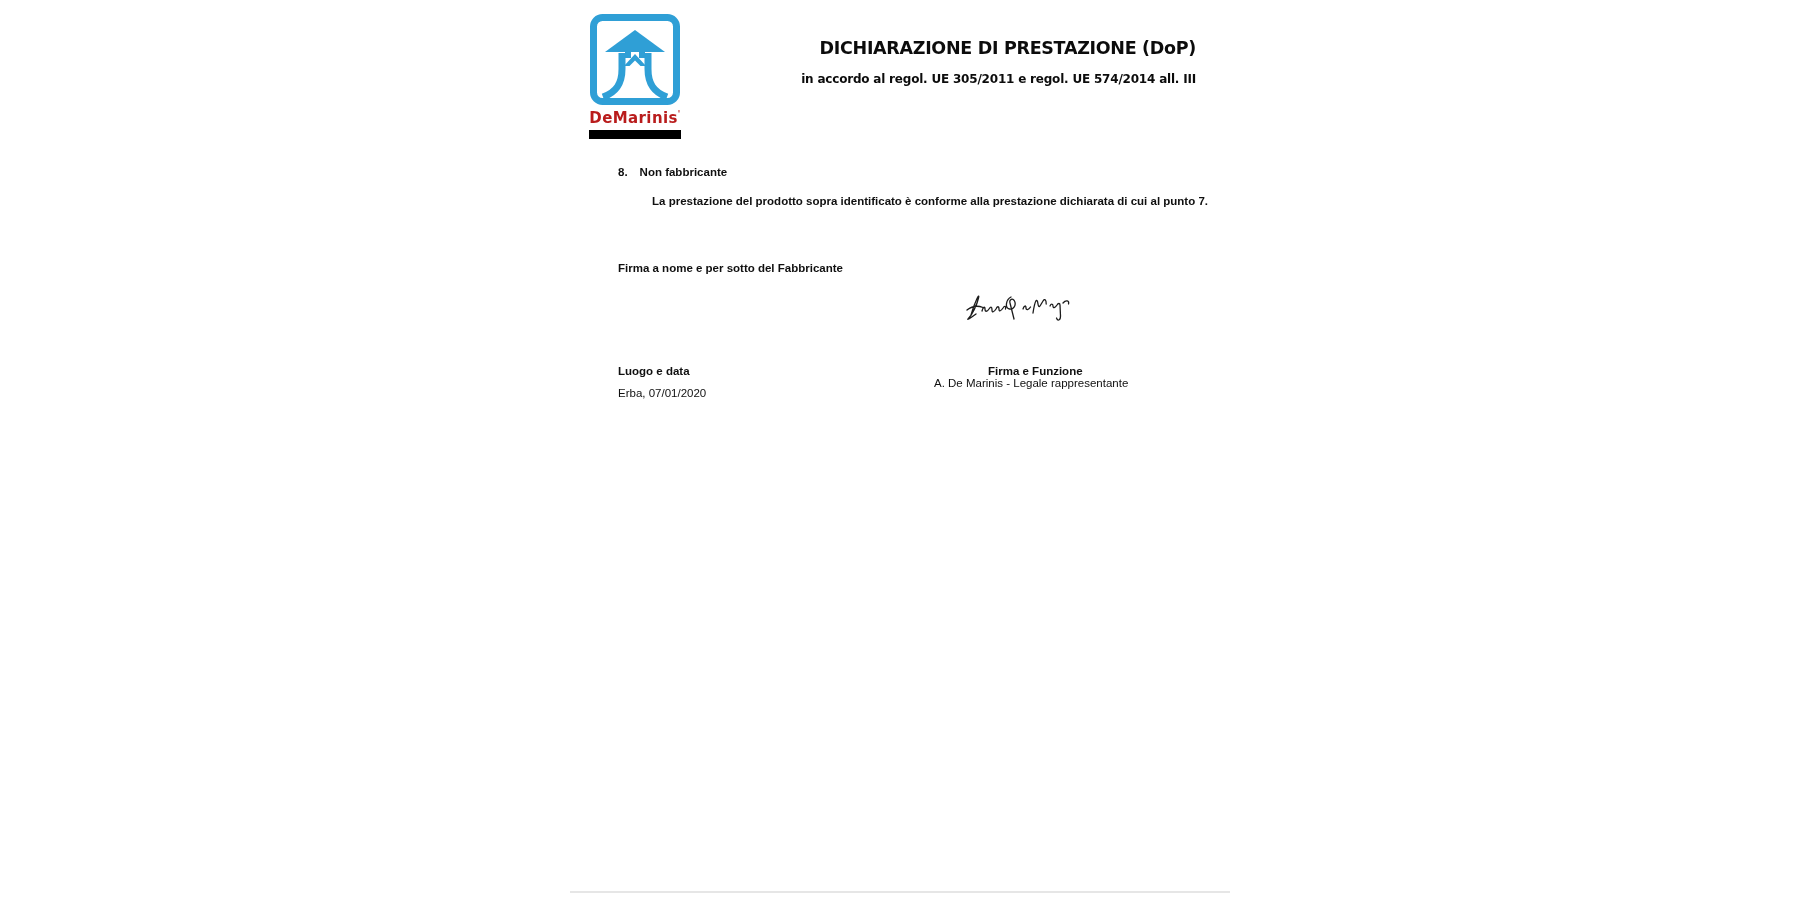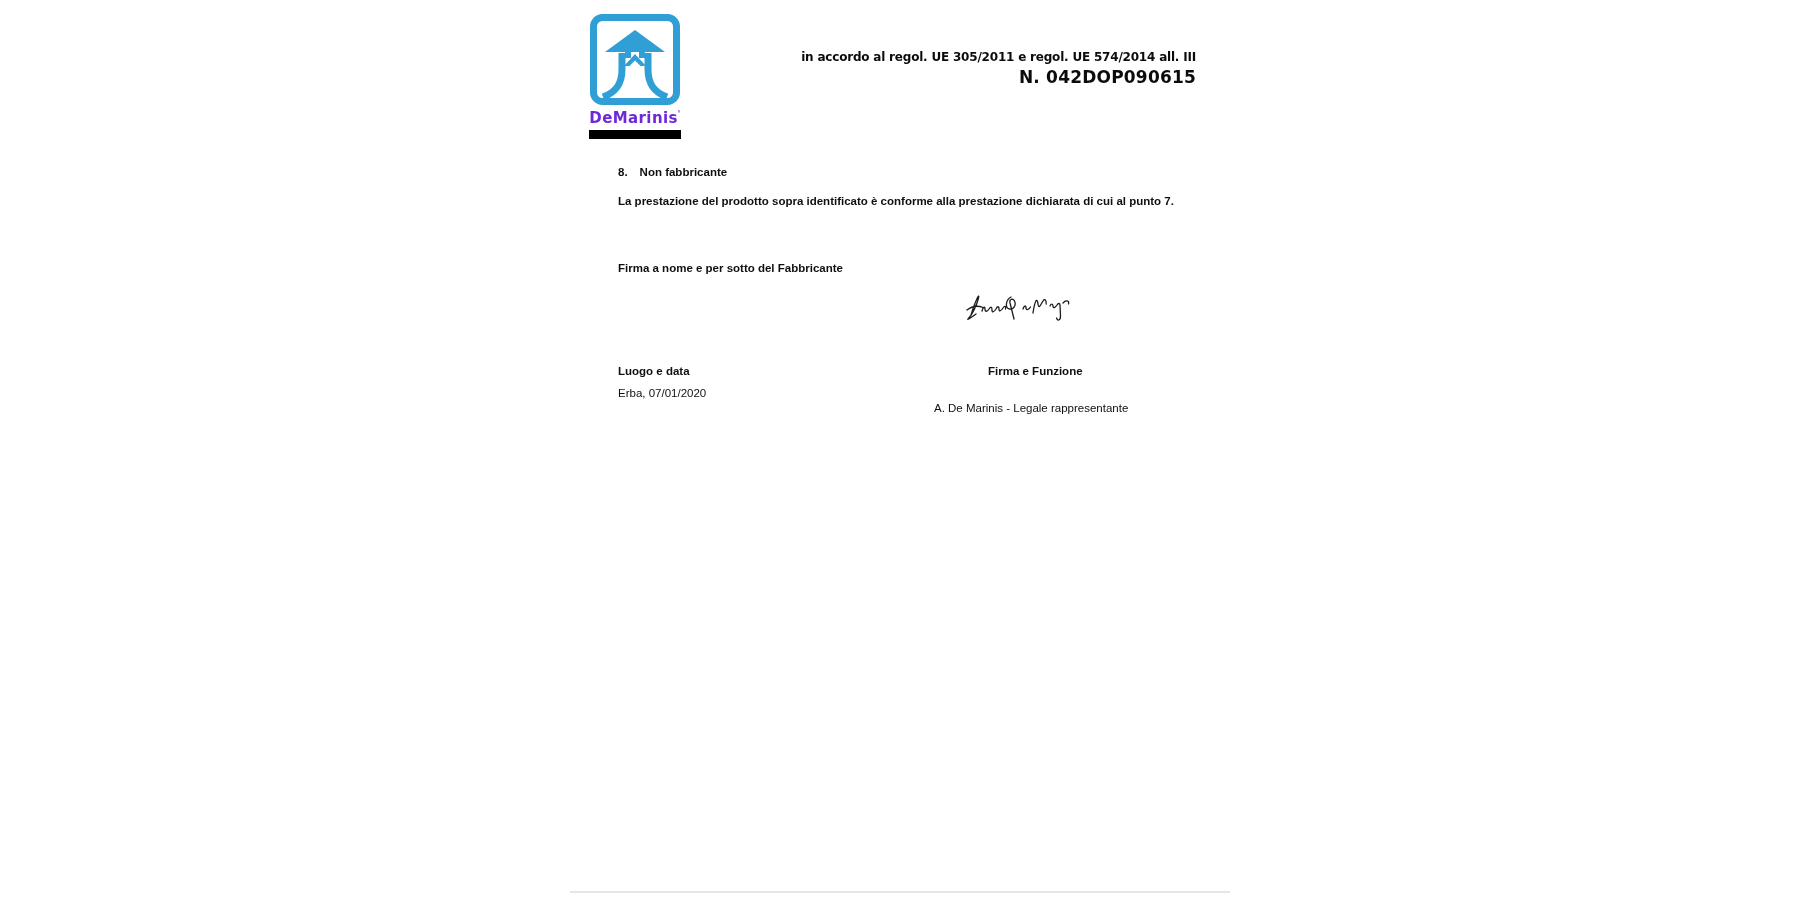--- a/index.html
+++ b/index.html
@@ -4,42 +4,42 @@
 <style>
   html,body{margin:0;padding:0;background:#ffffff;}
   body{width:1800px;height:900px;overflow:hidden;position:relative;
        font-family:"Liberation Sans",sans-serif;color:#101010;}
   .abs{position:absolute;}
 
   
   .logo{left:587px;top:13px;width:96px;display:flex;flex-direction:column;align-items:center;}
   .logo svg{display:block;}
   .brand{font-family:"DejaVu Sans",sans-serif;font-weight:bold;font-size:15px;
-         letter-spacing:.4px;color:#6d28d9;margin-top:2px;line-height:15px;white-space:nowrap;}
+         letter-spacing:.4px;color:#b91c1c;margin-top:2px;line-height:15px;white-space:nowrap;}
   .brand sup{font-size:8px;vertical-align:6px;}
   .brand-bar{width:92px;height:9px;background:#000;margin-top:4px;}
 
   
   .hdr{right:604px;top:37px;text-align:right;font-family:"DejaVu Sans",sans-serif;
        font-weight:bold;color:#0c0c0c;white-space:nowrap;}
   .hdr .title{font-size:17.5px;line-height:22px;letter-spacing:-0.3px;}
   .hdr .subtitle{font-size:12px;line-height:15px;letter-spacing:-0.2px;margin-top:13px;}
   .hdr .number{font-size:17px;line-height:20px;margin-top:2px;letter-spacing:.2px;}
 
   
   .item{left:618px;top:166px;display:flex;gap:12px;font-weight:bold;font-size:11.5px;line-height:13.5px;}
-  .para{left:618px;top:195px;width:590px;font-weight:bold;font-size:11.5px;line-height:13.6px;white-space:nowrap;}
+  .para{left:618px;top:195px;width:590px;font-weight:bold;font-size:11.5px;line-height:13.6px;white-space:nowrap;text-align:right;}
   .firma{left:618px;top:261px;font-weight:bold;font-size:11.5px;line-height:14px;}
   .sig{left:963px;top:286px;}
   .lbl{font-weight:bold;font-size:11.5px;line-height:14px;top:364px;}
   .val{font-size:11.5px;line-height:14px;top:376px;}
   .lbl-place{left:618px;}
   .lbl-name{left:988px;}
   .val-place{left:618px;margin-top:10px;}
-  .val-name{left:934px;margin-top:25px;}
+  .val-name{left:934px;}
 
   .page-edge{left:570px;top:891px;width:660px;height:2px;background:#e6e6e6;}
 </style>
 </head>
 <body>
 
 <div class="abs logo">
   <svg width="94" height="92" viewBox="0 0 94 92">
     <rect x="5.5" y="4.5" width="83" height="84" rx="9" fill="none" stroke="#2F9FD6" stroke-width="7"></rect>
     <polygon points="47,17 77,39 17,39" fill="#2F9FD6"></polygon>
@@ -48,22 +48,22 @@
     <polygon points="47,41 58,53 36,53" fill="#2F9FD6"></polygon>
     <polygon points="47,47.5 52.5,53 41.5,53" fill="#ffffff"></polygon>
     <path d="M34,40 L34,56 C34,70 29,79 15,84" fill="none" stroke="#2F9FD6" stroke-width="7"></path>
     <path d="M60,40 L60,56 C60,70 65,79 79,84" fill="none" stroke="#2F9FD6" stroke-width="7"></path>
   </svg>
   <div class="brand"><span>DeMarinis</span><sup>'</sup></div>
   <div class="brand-bar"></div>
 </div>
 
 <div class="abs hdr">
+  <div class="title">DICHIARAZIONE DI PRESTAZIONE (DoP)</div>
   <div class="subtitle">in accordo al regol. UE 305/2011 e regol. UE 574/2014 all. III</div>
-  <div class="number">N. 042DOP090615</div>
 </div>
 
 <div class="abs item">
   <span>8.</span>
   <span>Non fabbricante</span>
 </div>
 
 <div class="abs para">
   <div>La prestazione del prodotto sopra identificato è conforme alla prestazione dichiarata di cui al punto 7.</div>
 </div>

